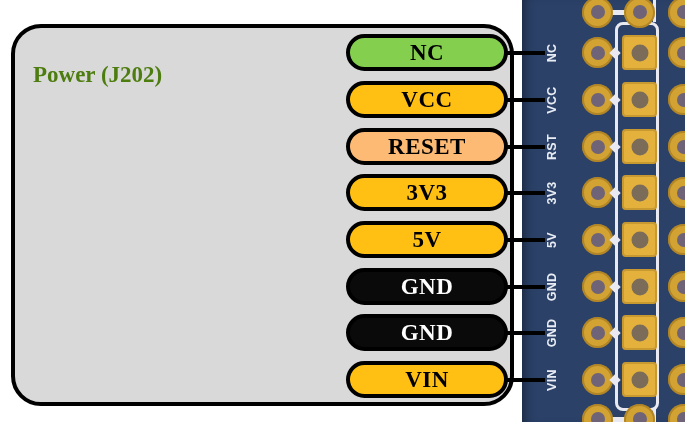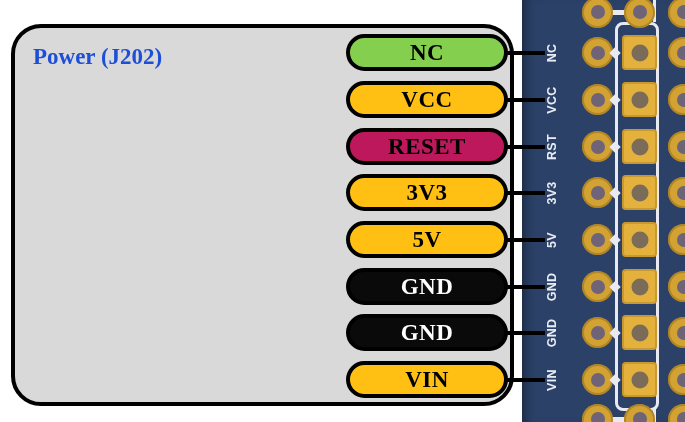--- a/index.html
+++ b/index.html
@@ -7,22 +7,22 @@
     position:relative;width:685px;height:422px;overflow:hidden;
     background:#ffffff;font-family:"Liberation Serif",serif;
   }
   
   .panel{
     position:absolute;left:11px;top:24px;width:503px;height:382px;
     box-sizing:border-box;border:4px solid var(--c-panel_border,#000);
     border-radius:30px;background:var(--c-panel_fill,#D9D9D9);
   }
   .panel-title{
-    position:absolute;left:33px;top:44px;
-    font:bold 23px "Liberation Serif",serif;color:#1d4ed8;white-space:nowrap;
+    position:absolute;left:33px;top:62px;
+    font:bold 23px "Liberation Serif",serif;color:#4d7c0f;white-space:nowrap;
   }
   
   .pcb{
     position:absolute;left:522px;top:0;width:163px;height:422px;
     background:var(--c-pcb_base,#2B4168);
     box-shadow:inset 10px 0 12px -8px rgba(0,0,0,.45);
   }
   
   .silk-rect{
     position:absolute;left:615px;top:22px;width:44px;height:389px;
@@ -138,21 +138,21 @@
     <div class="diamond"></div>
     <div class="pad-square">
         <div class="hole"></div>
       </div>
     <div class="pad-right">
         <div class="hole"></div>
       </div>
   </div>
 
   <div class="pin-row" style="--cy:146.5px">
-    <div class="pill" style="background: #be185d; color: rgb(0, 0, 0);">
+    <div class="pill" style="background: #fdba74; color: rgb(0, 0, 0);">
         <span>RESET</span>
       </div>
     <div class="leader"></div>
     <div class="pcb-label">RST</div>
     <div class="pad-round">
         <div class="hole"></div>
       </div>
     <div class="diamond"></div>
     <div class="pad-square">
         <div class="hole"></div>

